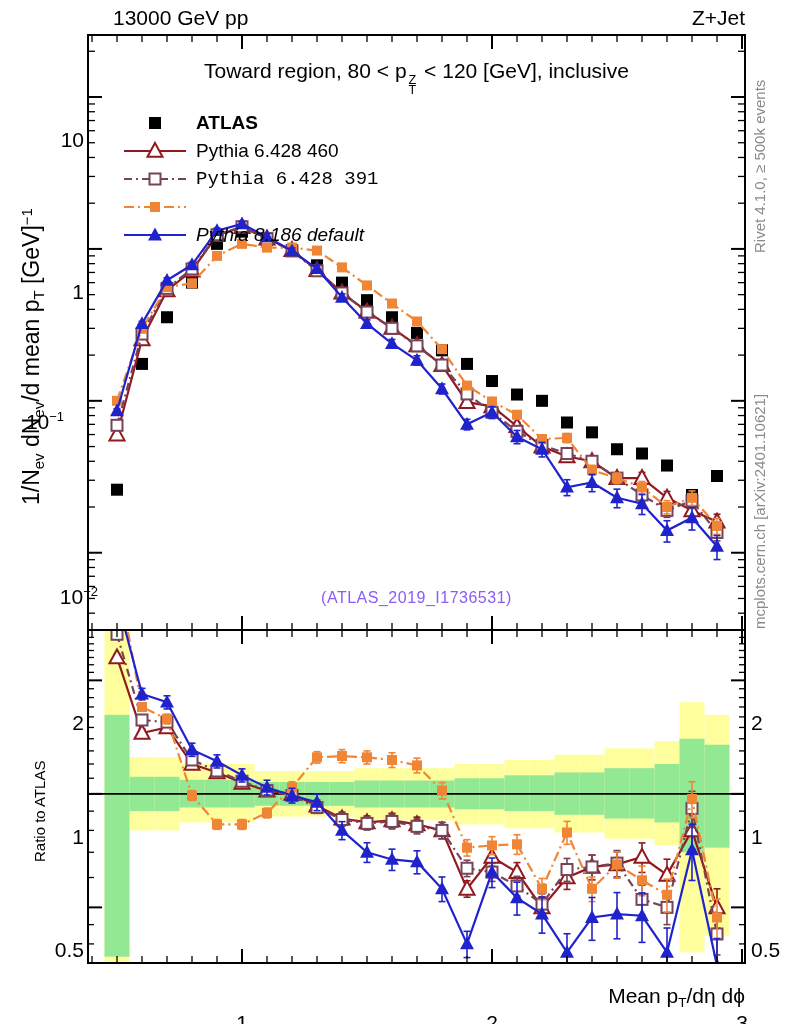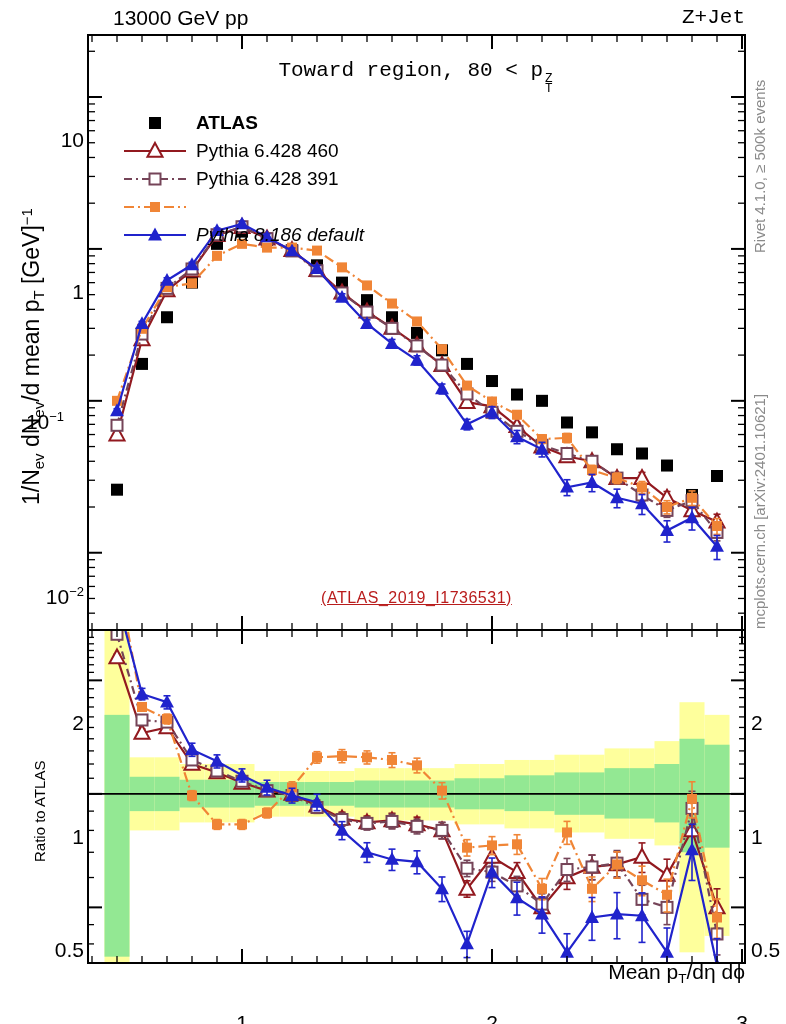--- a/index.html
+++ b/index.html
@@ -1,31 +1,31 @@
 <!DOCTYPE html>
 <html><head>
 <meta charset="utf-8">
 <style>
   html,body{margin:0;padding:0;background:#fff;}
   #wrap{position:relative;width:786px;height:1024px;background:#fff;overflow:hidden;
         font-family:"Liberation Sans",sans-serif;color:#000;}
   svg{position:absolute;left:0;top:0;}
   .t{position:absolute;white-space:nowrap;}
   #hdrL{left:102px;top:6px;font-size:21px;margin-left:11px;}
-  #hdrR{right:41px;top:6px;font-size:21px;font-family:Liberation Mono, monospace;}
-  #title{left:88px;top:59px;width:657px;text-align:center;font-size:21px;font-family:Liberation Mono, monospace;}
+  #hdrR{right:41px;top:6px;font-size:21px;}
+  #title{left:88px;top:59px;width:657px;text-align:center;font-size:21px;}
   .stk{display:inline-flex;flex-direction:column;font-size:0.60em;line-height:0.85;
        vertical-align:-0.45em;text-align:left;margin:0 2px;}
   .leg{left:196px;font-size:19px;}
-  #wm{left:88px;top:589px;width:657px;text-align:center;font-size:16px;color:#b91c1c;letter-spacing:0.5px;text-decoration:underline;}
+  #wm{left:88px;top:589px;width:657px;text-align:center;font-size:16px;color:#8b5cf6;letter-spacing:0.5px;}
   #sideTop{left:751px;top:253px;transform:rotate(-90deg);transform-origin:0 0;font-size:15px;color:#8a8a8a;}
   #sideBot{left:751px;top:629px;transform:rotate(-90deg);transform-origin:0 0;font-size:15px;color:#8a8a8a;}
   #ylab{left:18px;top:505px;transform:rotate(-90deg);transform-origin:0 0;font-size:23px;}
   #rlab{left:31px;top:862px;transform:rotate(-90deg);transform-origin:0 0;font-size:15px;}
-  #xlab{left:445px;top:960px;width:300px;text-align:right;font-size:21px;}
+  #xlab{left:445px;top:984px;width:300px;text-align:right;font-size:21px;}
   .sb{font-size:0.65em;vertical-align:-0.30em;}
   .sp{font-size:0.65em;vertical-align:0.50em;}
   .tick{position:absolute;font-size:21px;white-space:nowrap;margin-top:44px;}
   .tick sup{font-size:13px;}
 </style>
 </head>
 <body>
 
 <div id="wrap">
 
@@ -1170,42 +1170,42 @@
         <path d="M 155 227.56 L 161.96 240.4 L 148.04 240.4 Z" fill="#2023cc"></path>
       </g>
     </svg>
 
   <div class="t" id="hdrL">13000 GeV pp</div>
   <div class="t" id="hdrR">Z+Jet</div>
 
   <div class="t" id="title"><span>Toward region, 80 &lt; p</span><span class="stk">
         <span>Z</span>
         <span>T</span>
-      </span></div>
+      </span><span> &lt; 120 [GeV], inclusive</span></div>
 
   <div class="t leg" style="top:112px;font-weight:bold;">ATLAS</div>
   <div class="t leg" style="top:140px;">Pythia 6.428 460</div>
-  <div class="t leg" style="top:168px;">Pythia 6.428 391</div>
+  <div class="t leg" style="top:168px;font-family:Liberation Mono, monospace;">Pythia 6.428 391</div>
   <div class="t leg" style="top:224px;font-style:italic;">Pythia 8.186 default</div>
 
   <div class="t" id="wm">(ATLAS_2019_I1736531)</div>
 
   <div class="t" id="sideTop">Rivet 4.1.0, ≥ 500k events</div>
   <div class="t" id="sideBot">mcplots.cern.ch [arXiv:2401.10621]</div>
 
   <div class="t" id="ylab"><span>1/N</span><span class="sb">ev</span><span> dN</span><span class="sb">ev</span><span>/d mean p</span><span class="sb">T</span><span> [GeV]</span><span class="sp">−1</span></div>
 
   <div class="t" id="rlab">Ratio to ATLAS</div>
 
   <div class="t" id="xlab"><span>Mean p</span><span class="sb">T</span><span>/dη dϕ</span></div>
 
 <div class="tick" style="left: 6px; width: 78px; text-align: right; top: 84.0144px;">10</div>
     <div class="tick" style="left: 6px; width: 78px; text-align: right; top: 235.921px;">1</div>
     <div class="tick" style="left: 6px; width: 78px; text-align: center; top: 365px;">10<sup>−1</sup></div>
-    <div class="tick" style="left: 6px; width: 78px; text-align: right; top: 539.734px;">10<sup>−2</sup></div>
+    <div class="tick" style="left: 20px; width: 78px; text-align: right; top: 539.734px;">10<sup>−2</sup></div>
     <div class="tick" style="left: 6px; width: 78px; text-align: right; top: 667.354px;">2</div>
     <div class="tick" style="left: 751px; top: 667.354px;">2</div>
     <div class="tick" style="left: 6px; width: 78px; text-align: right; top: 780.864px;">1</div>
     <div class="tick" style="left: 751px; top: 780.864px;">1</div>
     <div class="tick" style="left: 6px; width: 78px; text-align: right; top: 894.374px;">0.5</div>
     <div class="tick" style="left: 751px; top: 894.374px;">0.5</div>
     <div class="tick" style="left: 212px; width: 60px; text-align: center; top: 967px;">1</div>
     <div class="tick" style="left: 462px; width: 60px; text-align: center; top: 967px;">2</div>
     <div class="tick" style="left: 712px; width: 60px; text-align: center; top: 967px;">3</div>
   </div>

